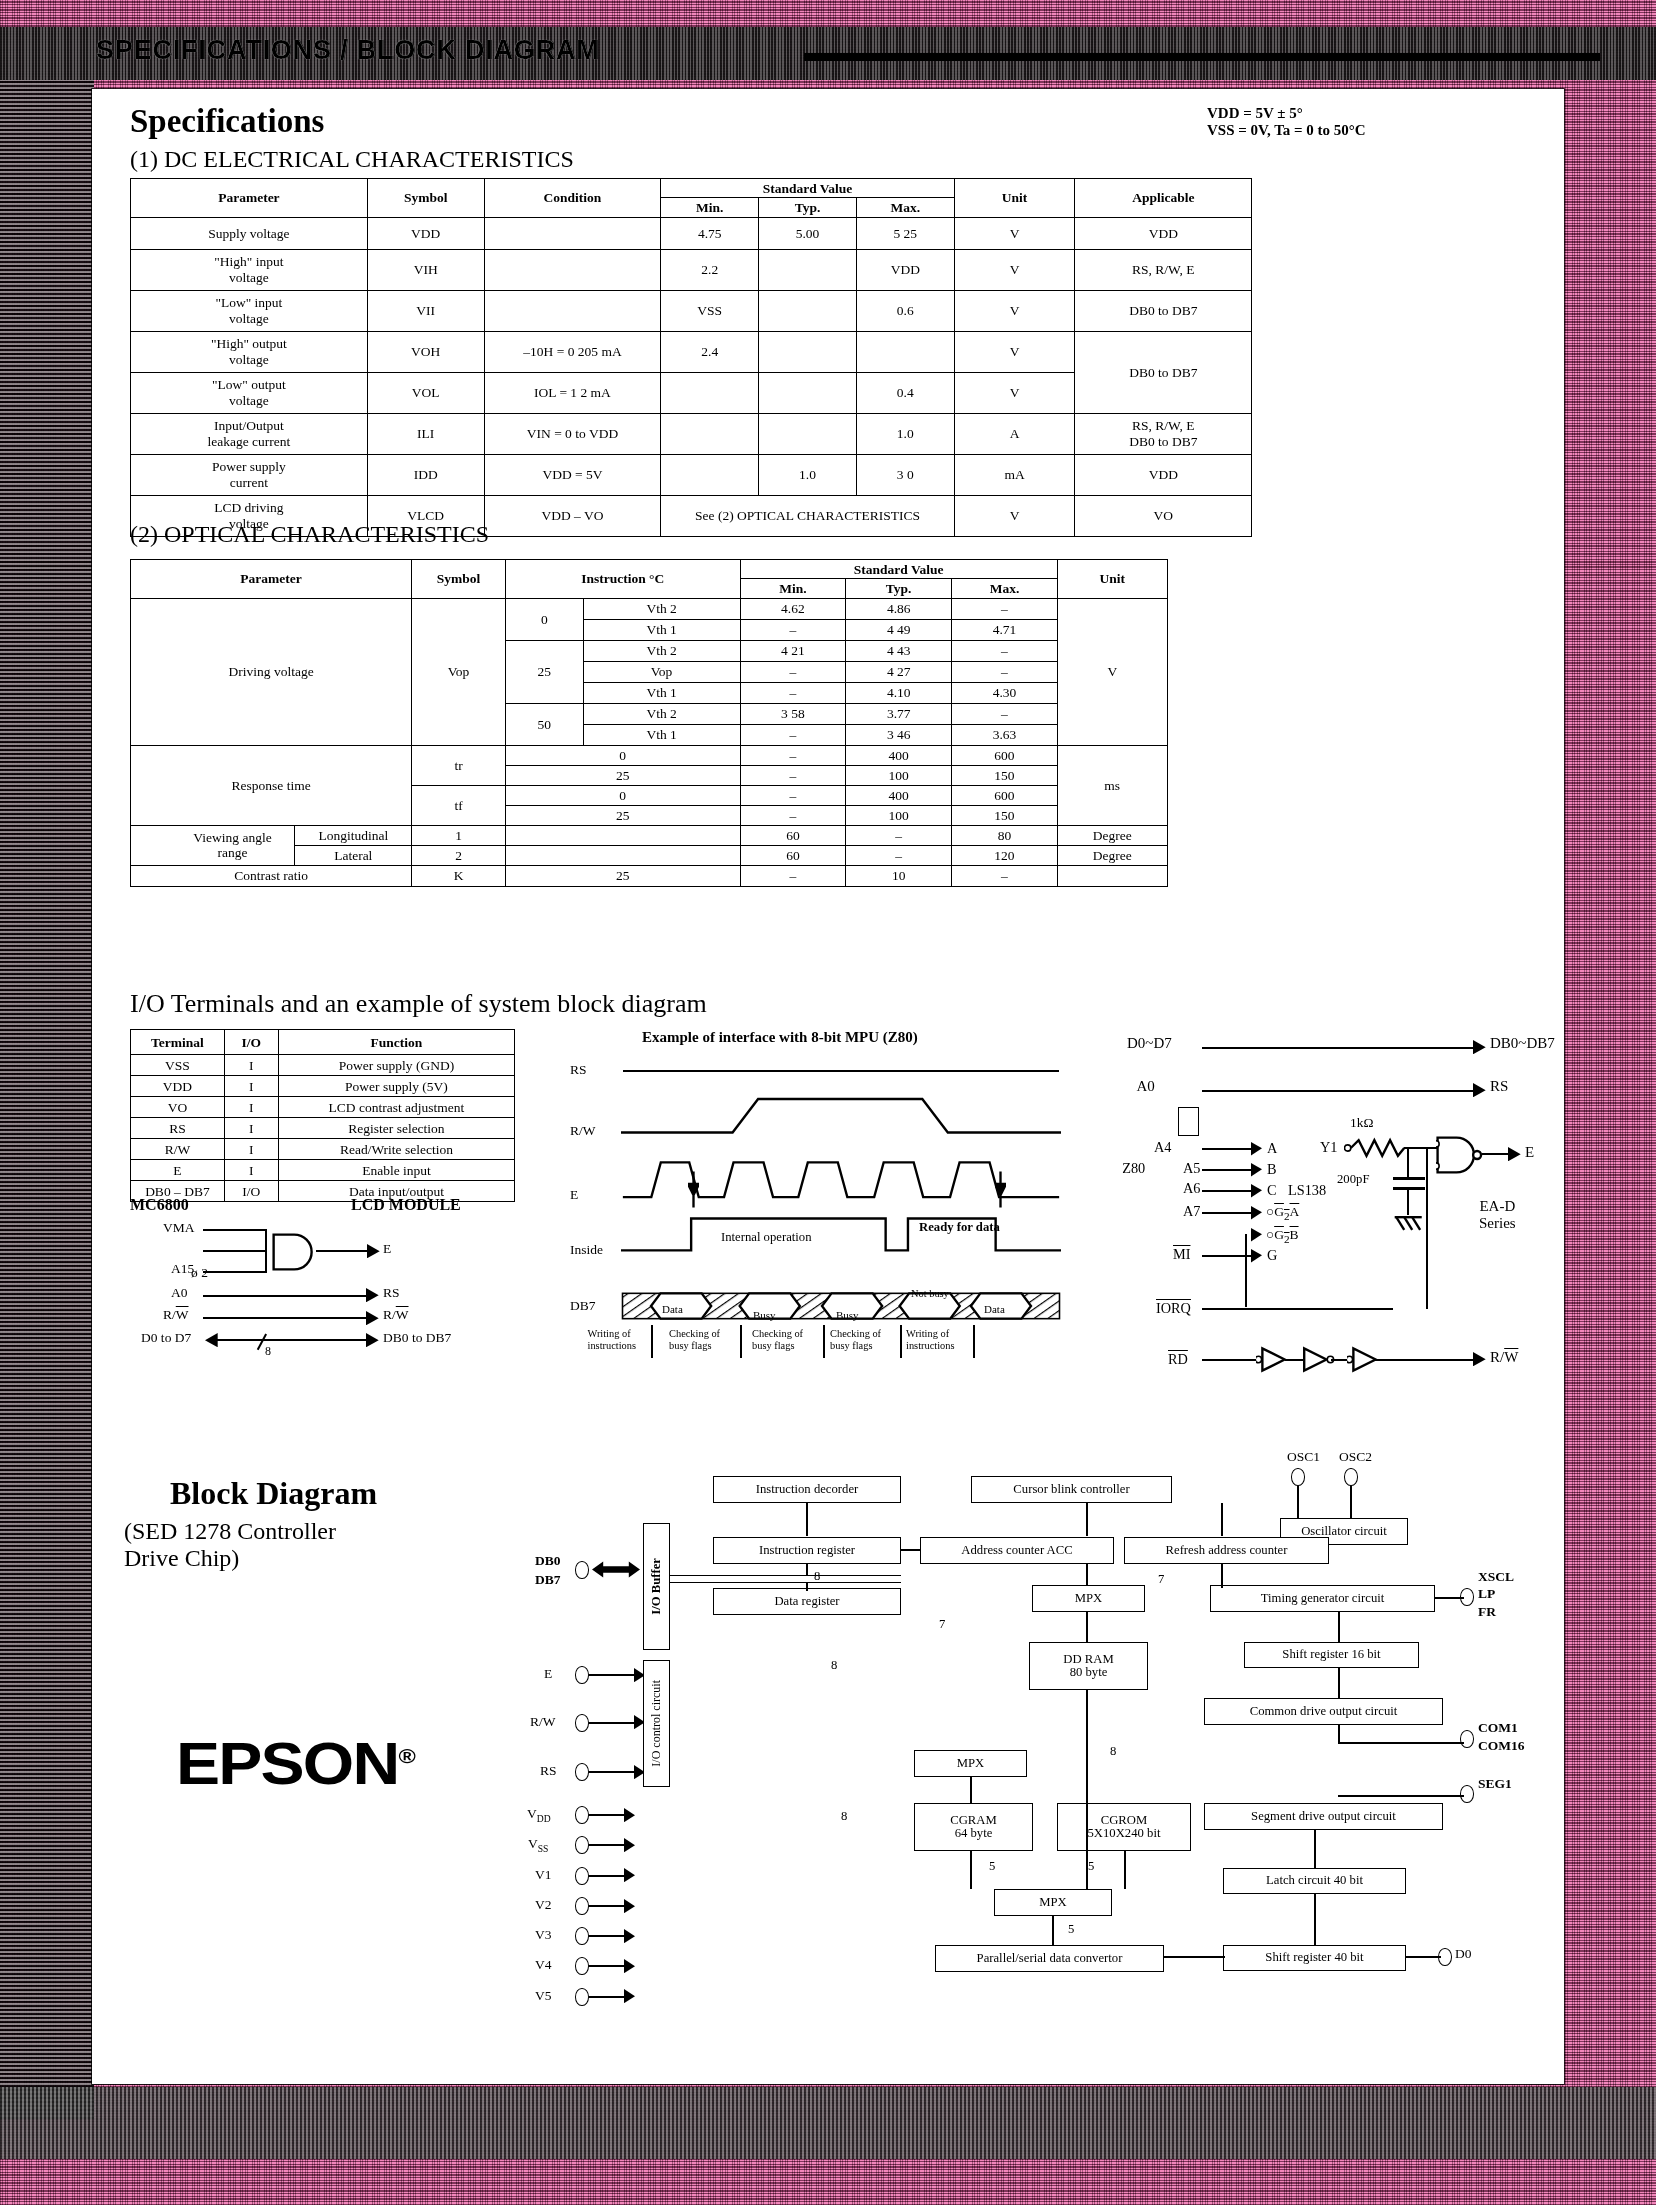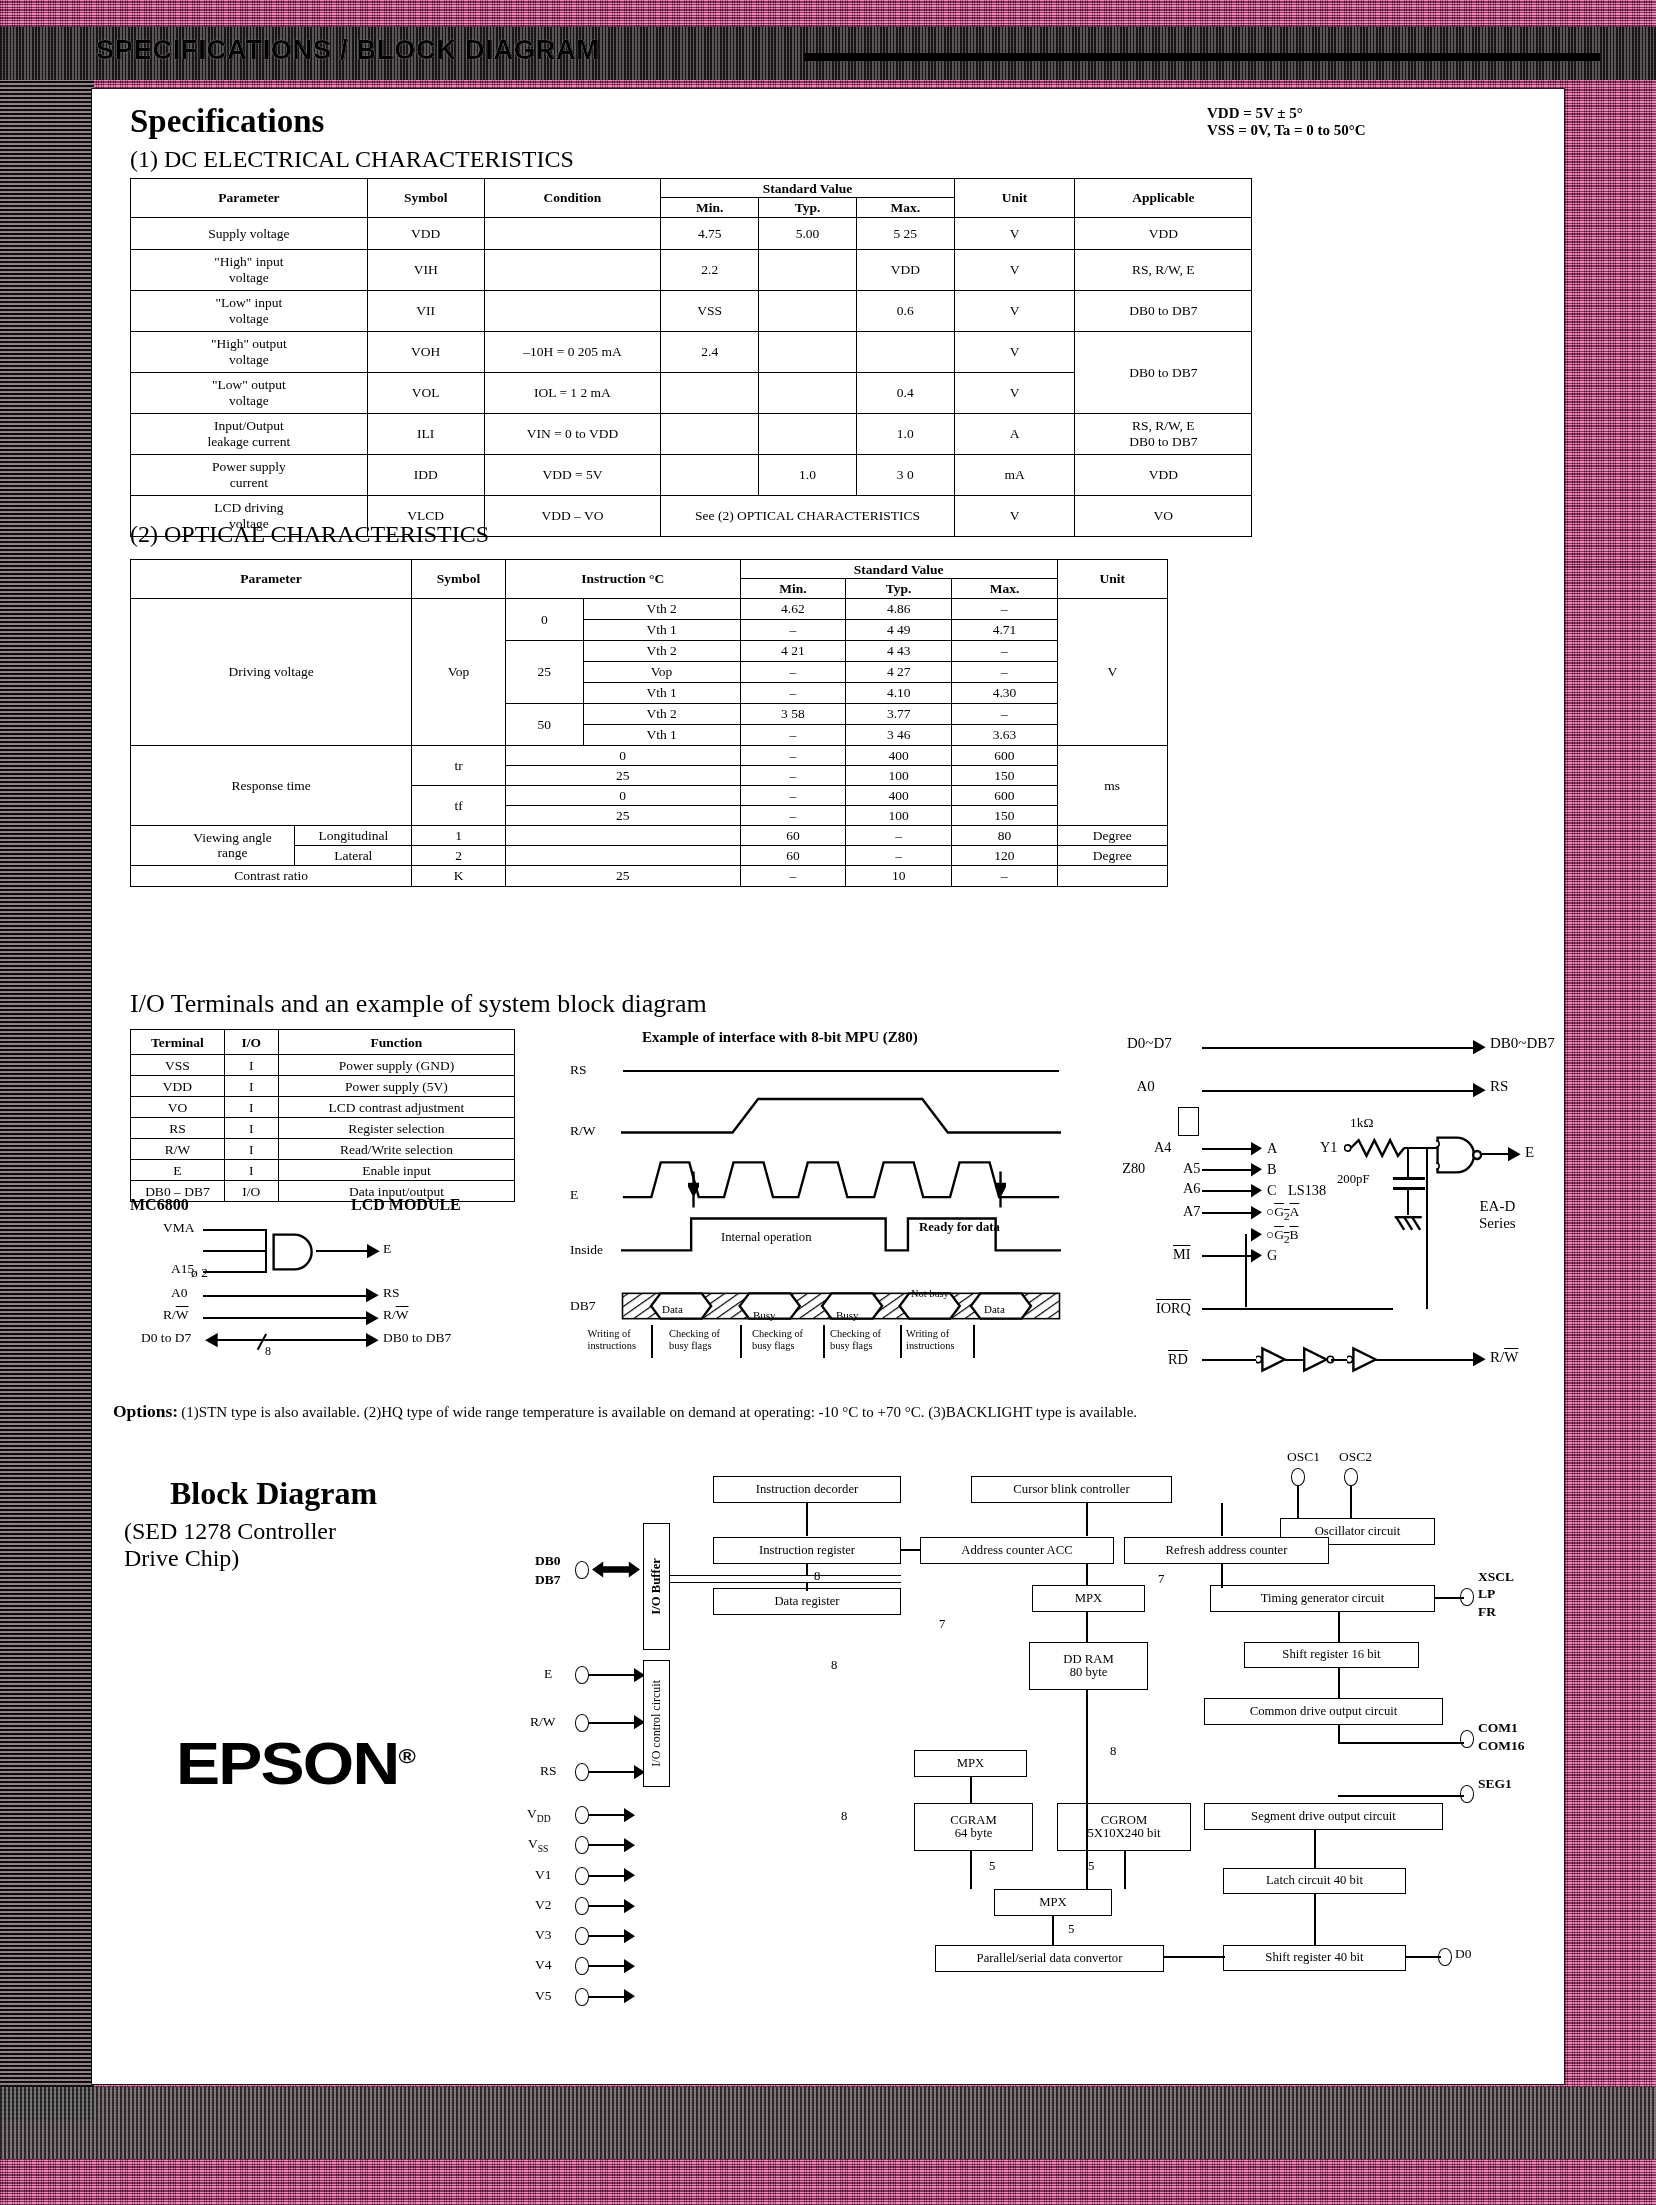--- a/index.html
+++ b/index.html
@@ -591,24 +591,20 @@
         <circle cx="3" cy="17" r="4" fill="#fff" stroke="#000" stroke-width="2"></circle>
         <path d="M8,3 L8,31 L36,17 Z" fill="#fff" stroke="#000" stroke-width="3"></path>
       </svg>
       <div class="ln" style="left:256px;top:330px;width:100px;height:2.4px;"></div>
       <svg style="position:absolute;left:354px;top:323px;" width="12.7" height="14.3" viewBox="0 0 16 18">
           <path d="M0,0 L16,9 L0,18 Z" fill="#000"></path>
         </svg>
       <div class="lbl" style="left:371px;top:320px;font-size:15px;">R/<span style="text-decoration:overline">W</span></div>
     </div>
 
-    <div class="sec" style="left:21px;top:1312px;width:1434px;">
-      <span style="font-weight:bold;font-size:17.5px;">Options:</span>
-      <span style="font-size:15px;">(1)STN type is also available.  (2)HQ type of wide range temperature is available on demand at operating: -10 °C to +70 °C.  (3)BACKLIGHT type is available.</span>
-    </div>
 
     <div class="sec" style="left:32px;top:1386px;">
       <h1 class="t" style="font-size:32px;margin-left:46px;">Block Diagram</h1>
       <div style="font-size:24px;margin-top:6.4px;">(SED 1278 Controller</div>
       <div style="font-size:24px;">Drive Chip)</div>
     </div>
 
     <div class="sec" style="left:0px;top:1346px;width:1472px;height:637px;">
 
       <div class="lbl" style="left:1195px;top:14.3px;font-size:13.5px;">OSC1</div>
@@ -701,21 +697,21 @@
       <svg style="position:absolute;left:532px;top:554px;" width="11" height="14.3" viewBox="0 0 14 18">
           <path d="M0,0 L14,9 L0,18 Z" fill="#000"></path>
         </svg>
 
       <div class="bx" style="left:621px;top:41px;width:188px;height:27px;">
         <span>Instruction decorder</span>
       </div>
       <div class="bx" style="left:879px;top:41px;width:201px;height:27px;">
         <span>Cursor blink controller</span>
       </div>
-      <div class="bx" style="left:1188px;top:83px;width:155px;height:27px;">
+      <div class="bx" style="left:1188px;top:83px;width:128px;height:27px;">
         <span>Oscillator circuit</span>
       </div>
 
       <div class="bx" style="left:621px;top:102px;width:188px;height:27px;">
         <span>Instruction register</span>
       </div>
       <div class="bx" style="left:828px;top:102px;width:194px;height:27px;">
         <span>Address counter ACC</span>
       </div>
       <div class="bx" style="left:1032px;top:102px;width:205px;height:27px;">

